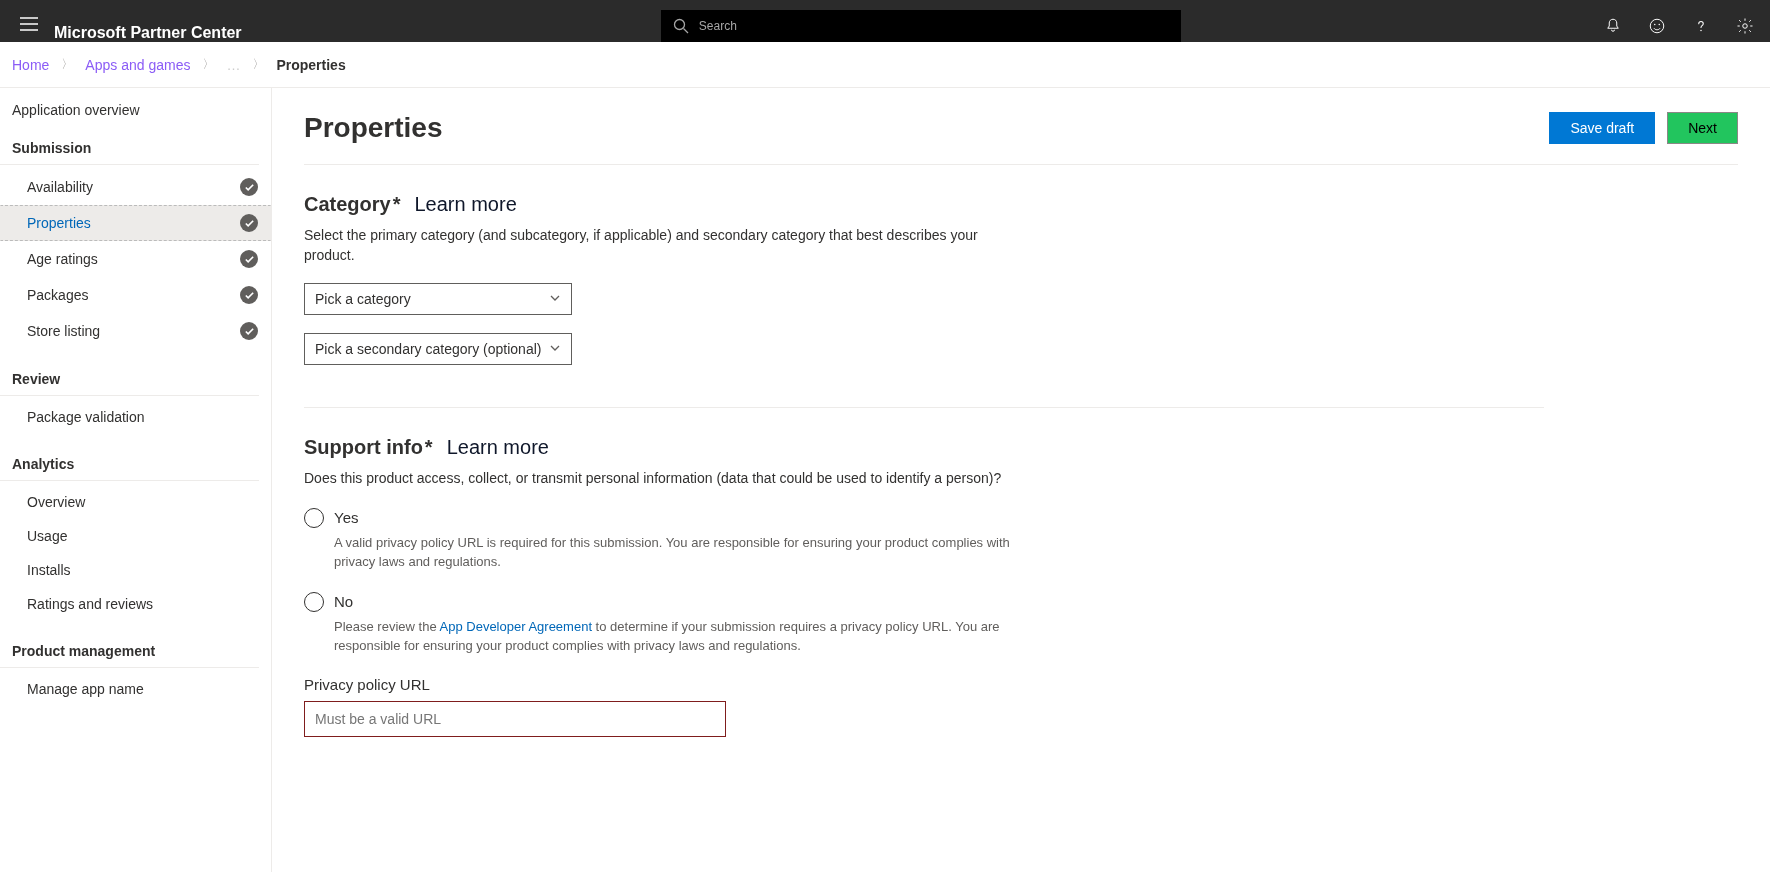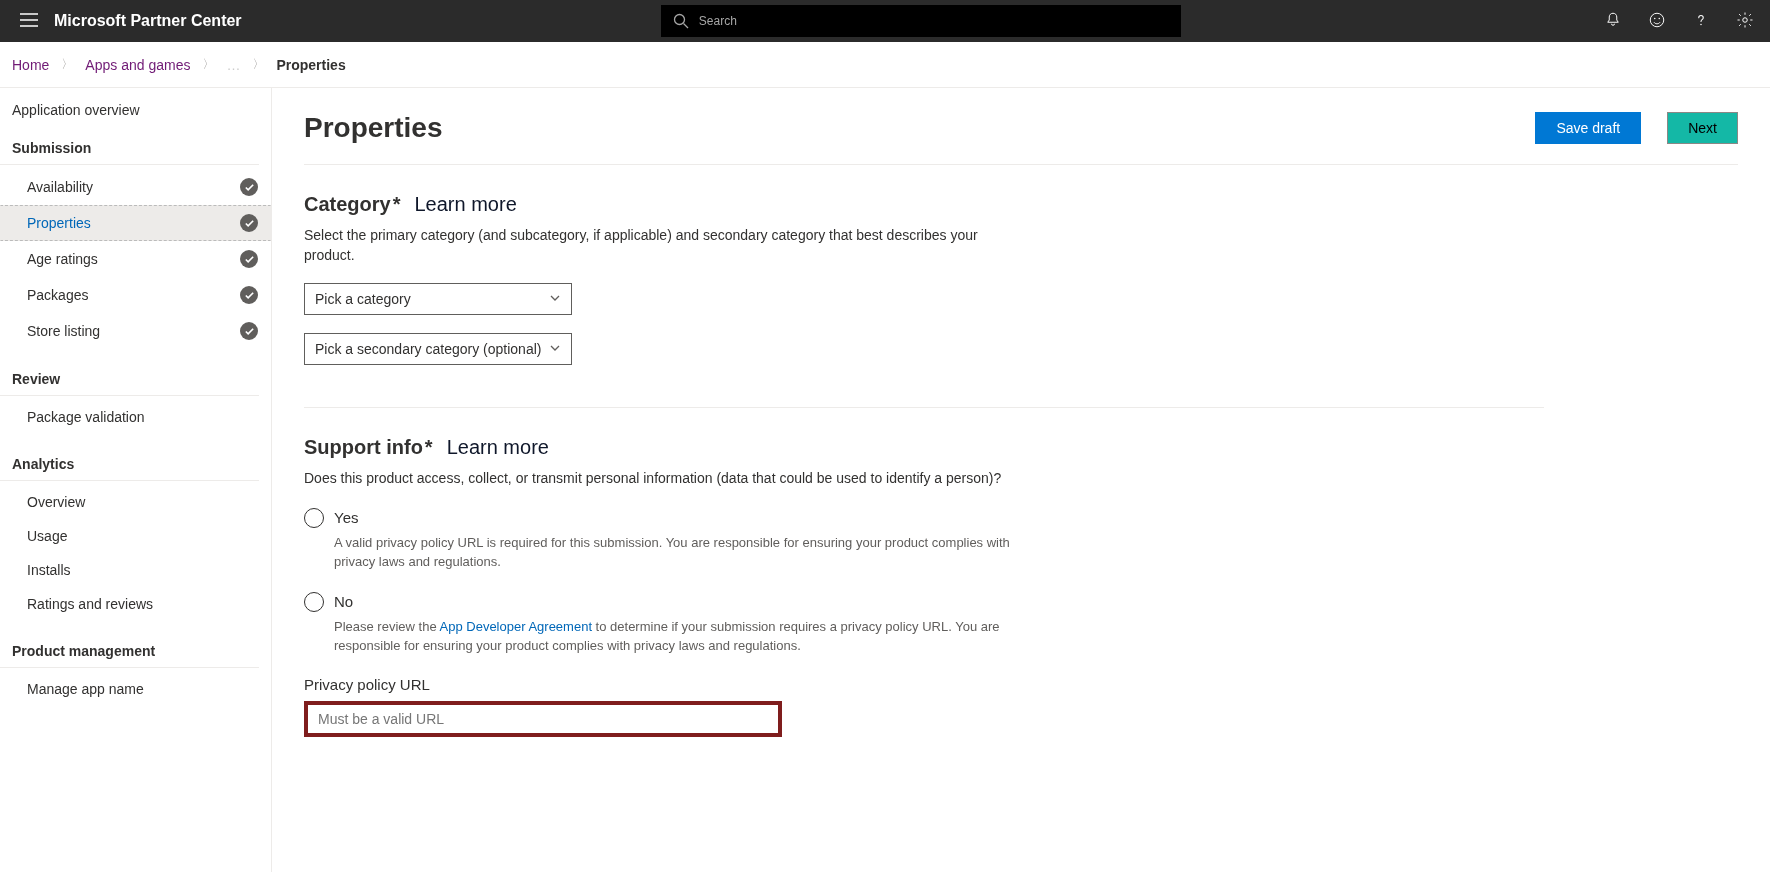--- a/index.html
+++ b/index.html
@@ -1,74 +1,74 @@
 <!DOCTYPE html>
 <html><head>
 <meta charset="utf-8">
 <style>
   * { margin: 0; padding: 0; box-sizing: border-box; }
   body { font-family: "Segoe UI", -apple-system, BlinkMacSystemFont, sans-serif; font-size: 14px; color: #323130; background: #fff; }
   
   
-  .top-header { background: #2b2b2b; height: 42px; display: flex; align-items: center; padding: 0 12px; }
+  .top-header { background: #2b2b2b; height: 42px; display: flex; align-items: flex-end; padding: 0 12px; }
   .hamburger { color: #fff; cursor: pointer; padding: 8px; }
   .brand { color: #fff; font-size: 16px; font-weight: 600; margin-left: 8px; }
   .search-wrap { flex: 0 0 auto; margin-left: auto; margin-right: auto; position: relative; }
   .search-box { background: #000; border: none; height: 32px; width: 520px; padding: 0 12px 0 38px; color: #fff; font-size: 12px; }
   .search-box::placeholder { color: #a6a6a6; }
   .search-icon { position: absolute; left: 12px; top: 8px; color: #a6a6a6; }
   .header-icons { display: flex; gap: 18px; color: #fff; align-items: center; }
   .header-icons span { cursor: pointer; padding: 4px; }
   
   
   .breadcrumb-bar { border-bottom: 1px solid #edebe9; padding: 14px 12px; display: flex; align-items: center; gap: 12px; }
-  .breadcrumb-bar a { color: #701a75; text-decoration: none; cursor: pointer; }
+  .breadcrumb-bar a { color: #8b5cf6; text-decoration: none; cursor: pointer; }
   .breadcrumb-bar .sep { color: #a19f9d; font-size: 12px; }
   .breadcrumb-bar .current { font-weight: 600; }
   
   
   .content-wrap { display: flex; }
   
   
   .sidebar { width: 272px; border-right: 1px solid #edebe9; padding-top: 14px; min-height: calc(100vh - 90px); }
   .side-top { padding: 0 12px 12px 12px; }
   .side-group-heading { font-weight: 600; font-size: 14px; padding: 10px 12px 8px 12px; border-bottom: 1px solid #edebe9; margin: 0 12px 0 0;}
   .side-items { padding: 4px 0 12px 0;}
   .side-item { display: flex; align-items: center; justify-content: space-between; padding: 8px 12px 8px 26px; cursor: pointer; border: 1px dashed transparent;}
   .side-item.active { background: #edebe9; color: #0067b8; border-top: 1px dashed #bbb; border-bottom: 1px dashed #bbb;}
   .check-circle { width:18px; height:18px; border-radius:50%; background:#605e5c; display:flex; align-items:center; justify-content:center; }
   .check-circle svg { width:11px; height:11px; }
   
   
   .main { flex: 1; padding: 24px 32px; }
   .title-row { display: flex; align-items: center; justify-content: space-between; padding-bottom: 20px; border-bottom: 1px solid #edebe9; }
   .page-title { font-size: 28px; font-weight: 600; }
-  .btn-row { display: flex; gap: 26px; }
-  .btn { height: 32px; padding: 0 20px; font-size: 14px; cursor: pointer; border: 1px solid #8a8886; background: #14b8a6; }
+  .btn-row { display: flex; gap: 12px; }
+  .btn { height: 32px; padding: 0 20px; font-size: 14px; cursor: pointer; border: 1px solid #8a8886; background: #22c55e; }
   .btn.primary { background: #0078d4; color: #fff; border-color: #0078d4; }
   
   .section { padding: 28px 0 24px 0; border-bottom: 1px solid #edebe9; max-width: 1240px;}
   .section:last-child { border-bottom: none; }
   .section-heading-row { display: flex; align-items: baseline; gap: 14px; margin-bottom: 10px;}
   .section-heading { font-size: 20px; font-weight: 600; }
   .req-star { margin-left: 2px; }
   .learn-more { color: #0f172a; font-size: 20px; cursor: pointer; }
   .section-desc { margin-bottom: 18px; max-width: 700px; line-height: 1.4;}
   
   .dropdown { display:flex; align-items:center; justify-content:space-between; border:1px solid #605e5c; width: 268px; height: 32px; padding: 0 10px; cursor:pointer; margin-bottom: 18px;}
   .dropdown .chev { color:#605e5c; }
   
   .radio-row { display:flex; align-items:center; gap:10px; margin-bottom: 6px;}
   .radio { width:20px; height:20px; border:1px solid #323130; border-radius:50%; flex-shrink:0; cursor:pointer; margin-top:1px;}
   .radio-label { font-size: 15px; }
   .radio-help { color:#605e5c; font-size: 13px; margin: 4px 0 20px 30px; max-width: 680px; line-height:1.45;}
   .radio-help a { color:#0067b8; text-decoration:none; cursor:pointer;}
   
   .field-label { font-size: 15px; font-weight: 400; margin: 10px 0 8px 0;}
-  .text-input { width: 478px; height: 36px; border:4px solid #7f1d1d; padding: 0 10px; font-size:14px;}
+  .text-input { width: 422px; height: 36px; border:1px solid #7f1d1d; padding: 0 10px; font-size:14px;}
   .text-input::placeholder { color:#767676; }
   
 </style>
 </head>
 <body>
 
 <div class="top-header">
   <span class="hamburger">
     <svg width="18" height="14" viewBox="0 0 18 14" fill="none">
         <line x1="0" y1="1" x2="18" y2="1" stroke="#fff" stroke-width="1.5"></line>

